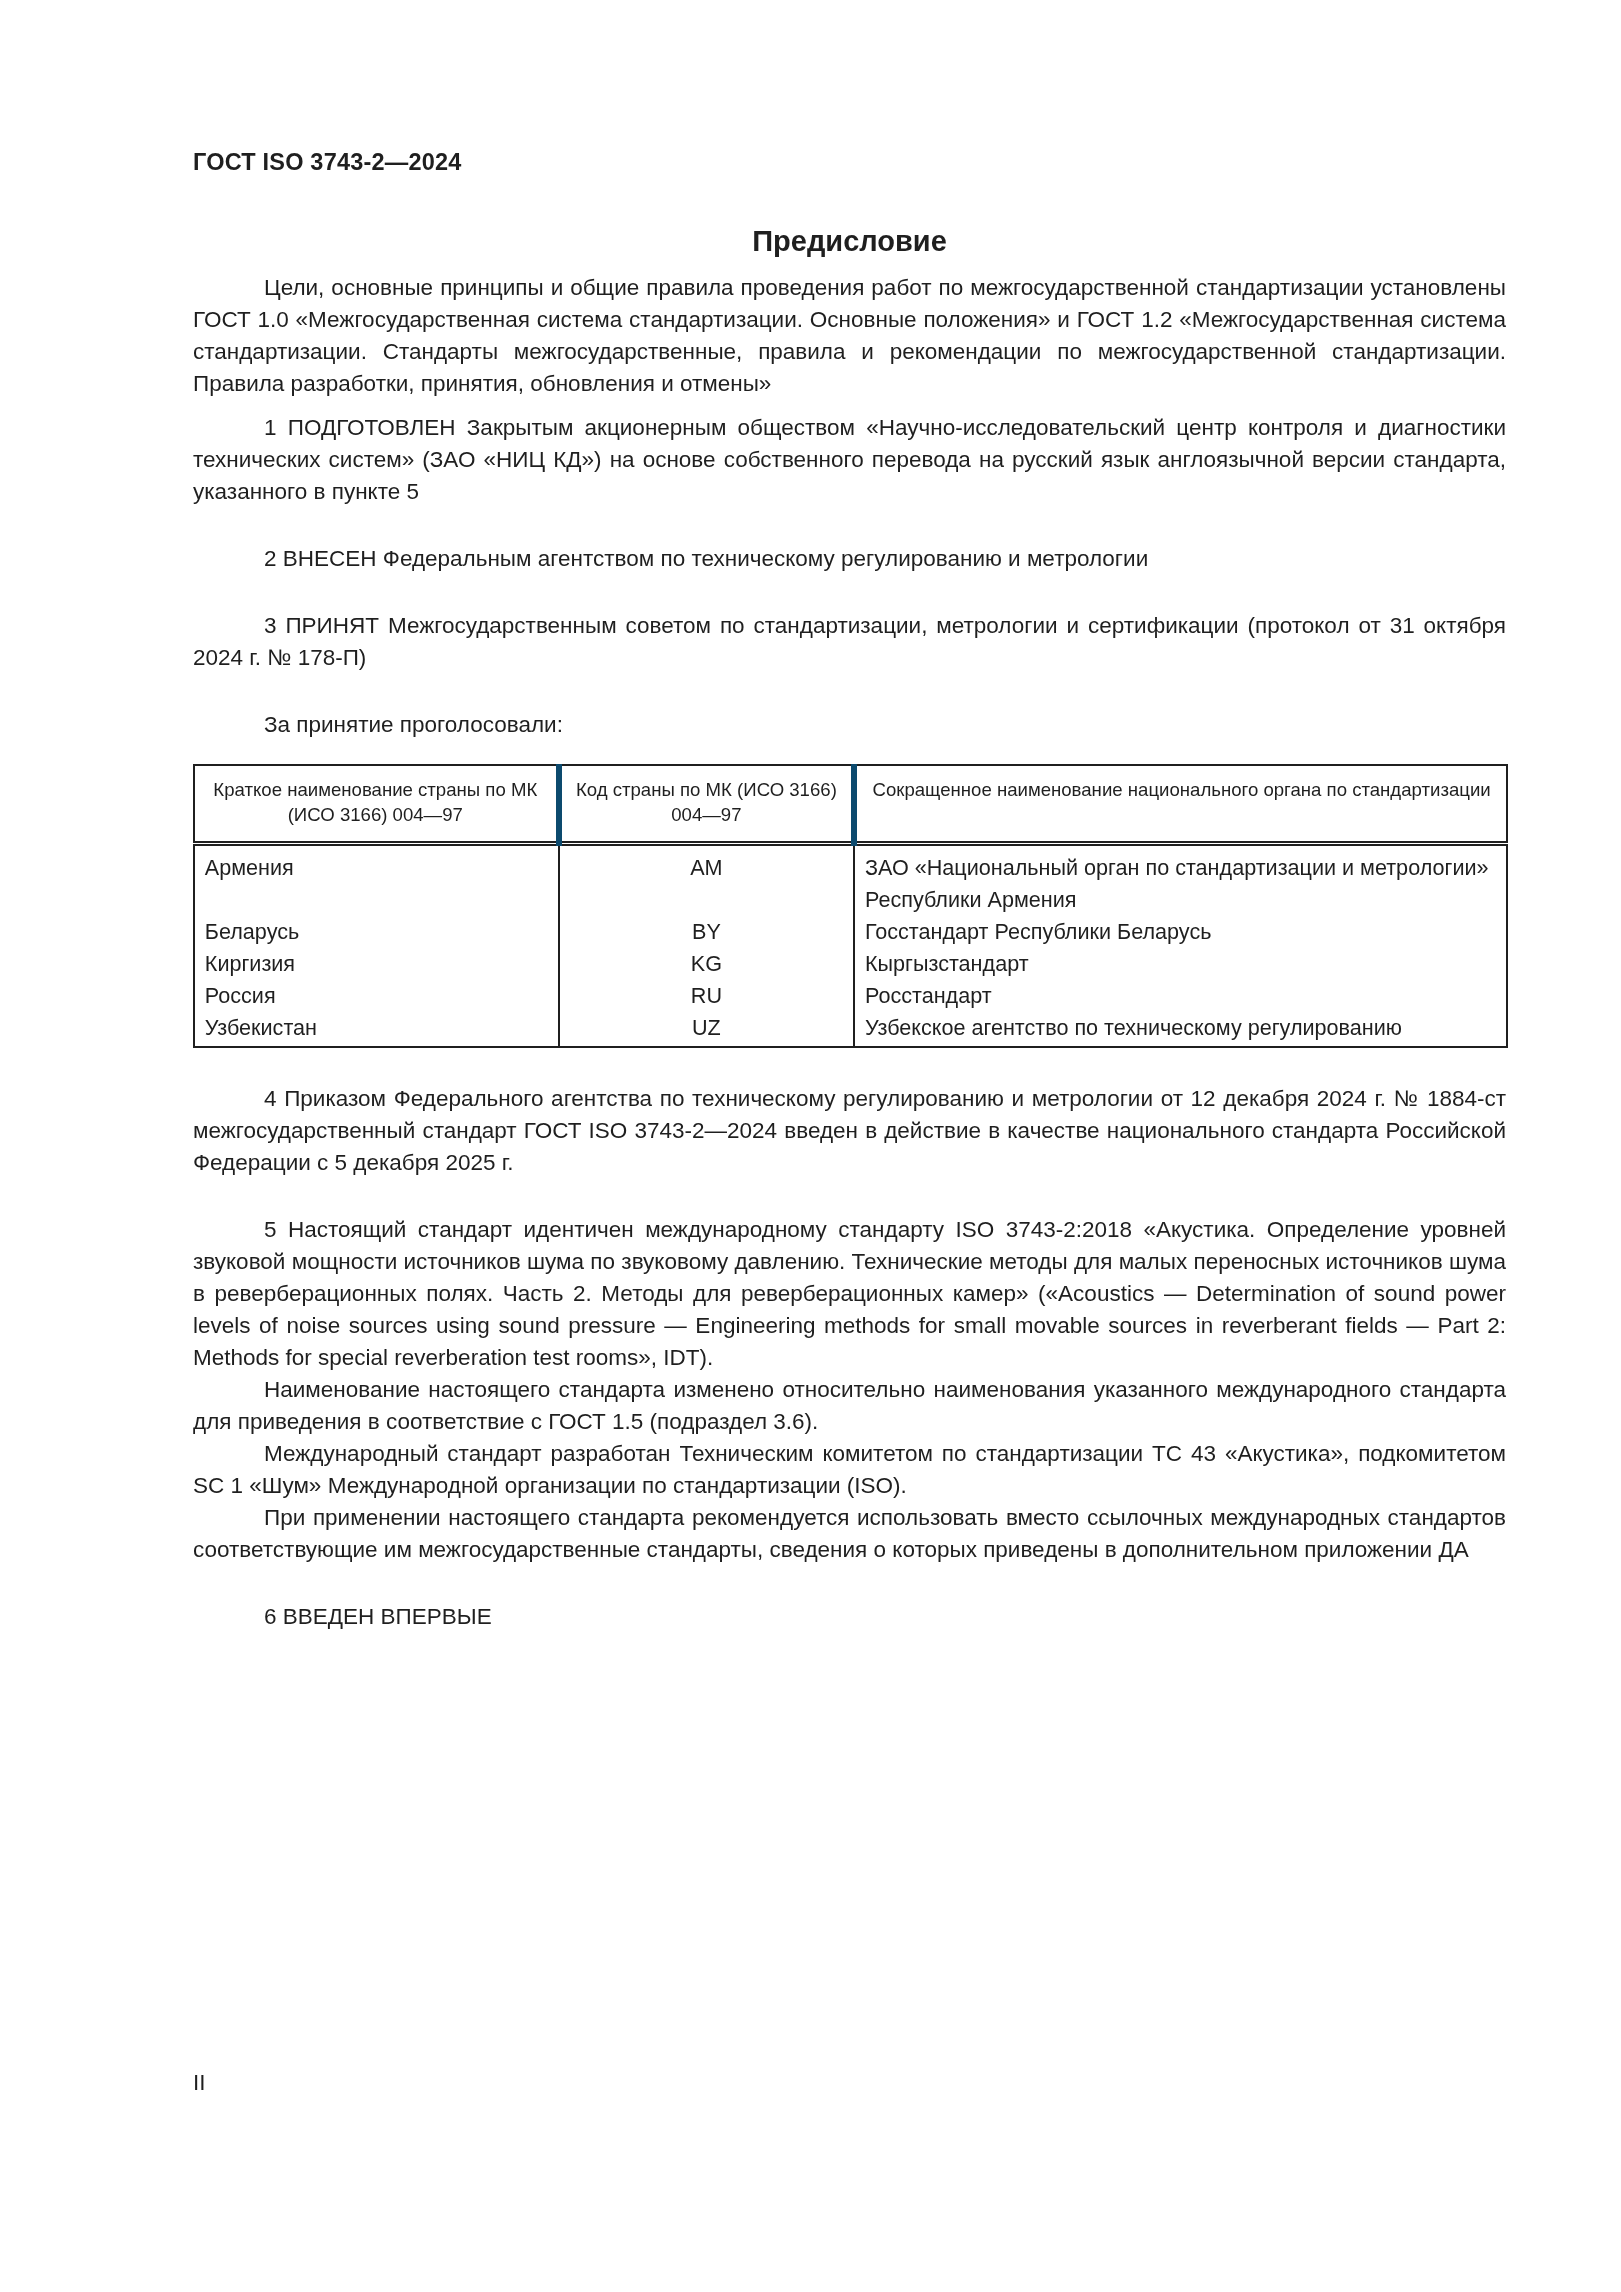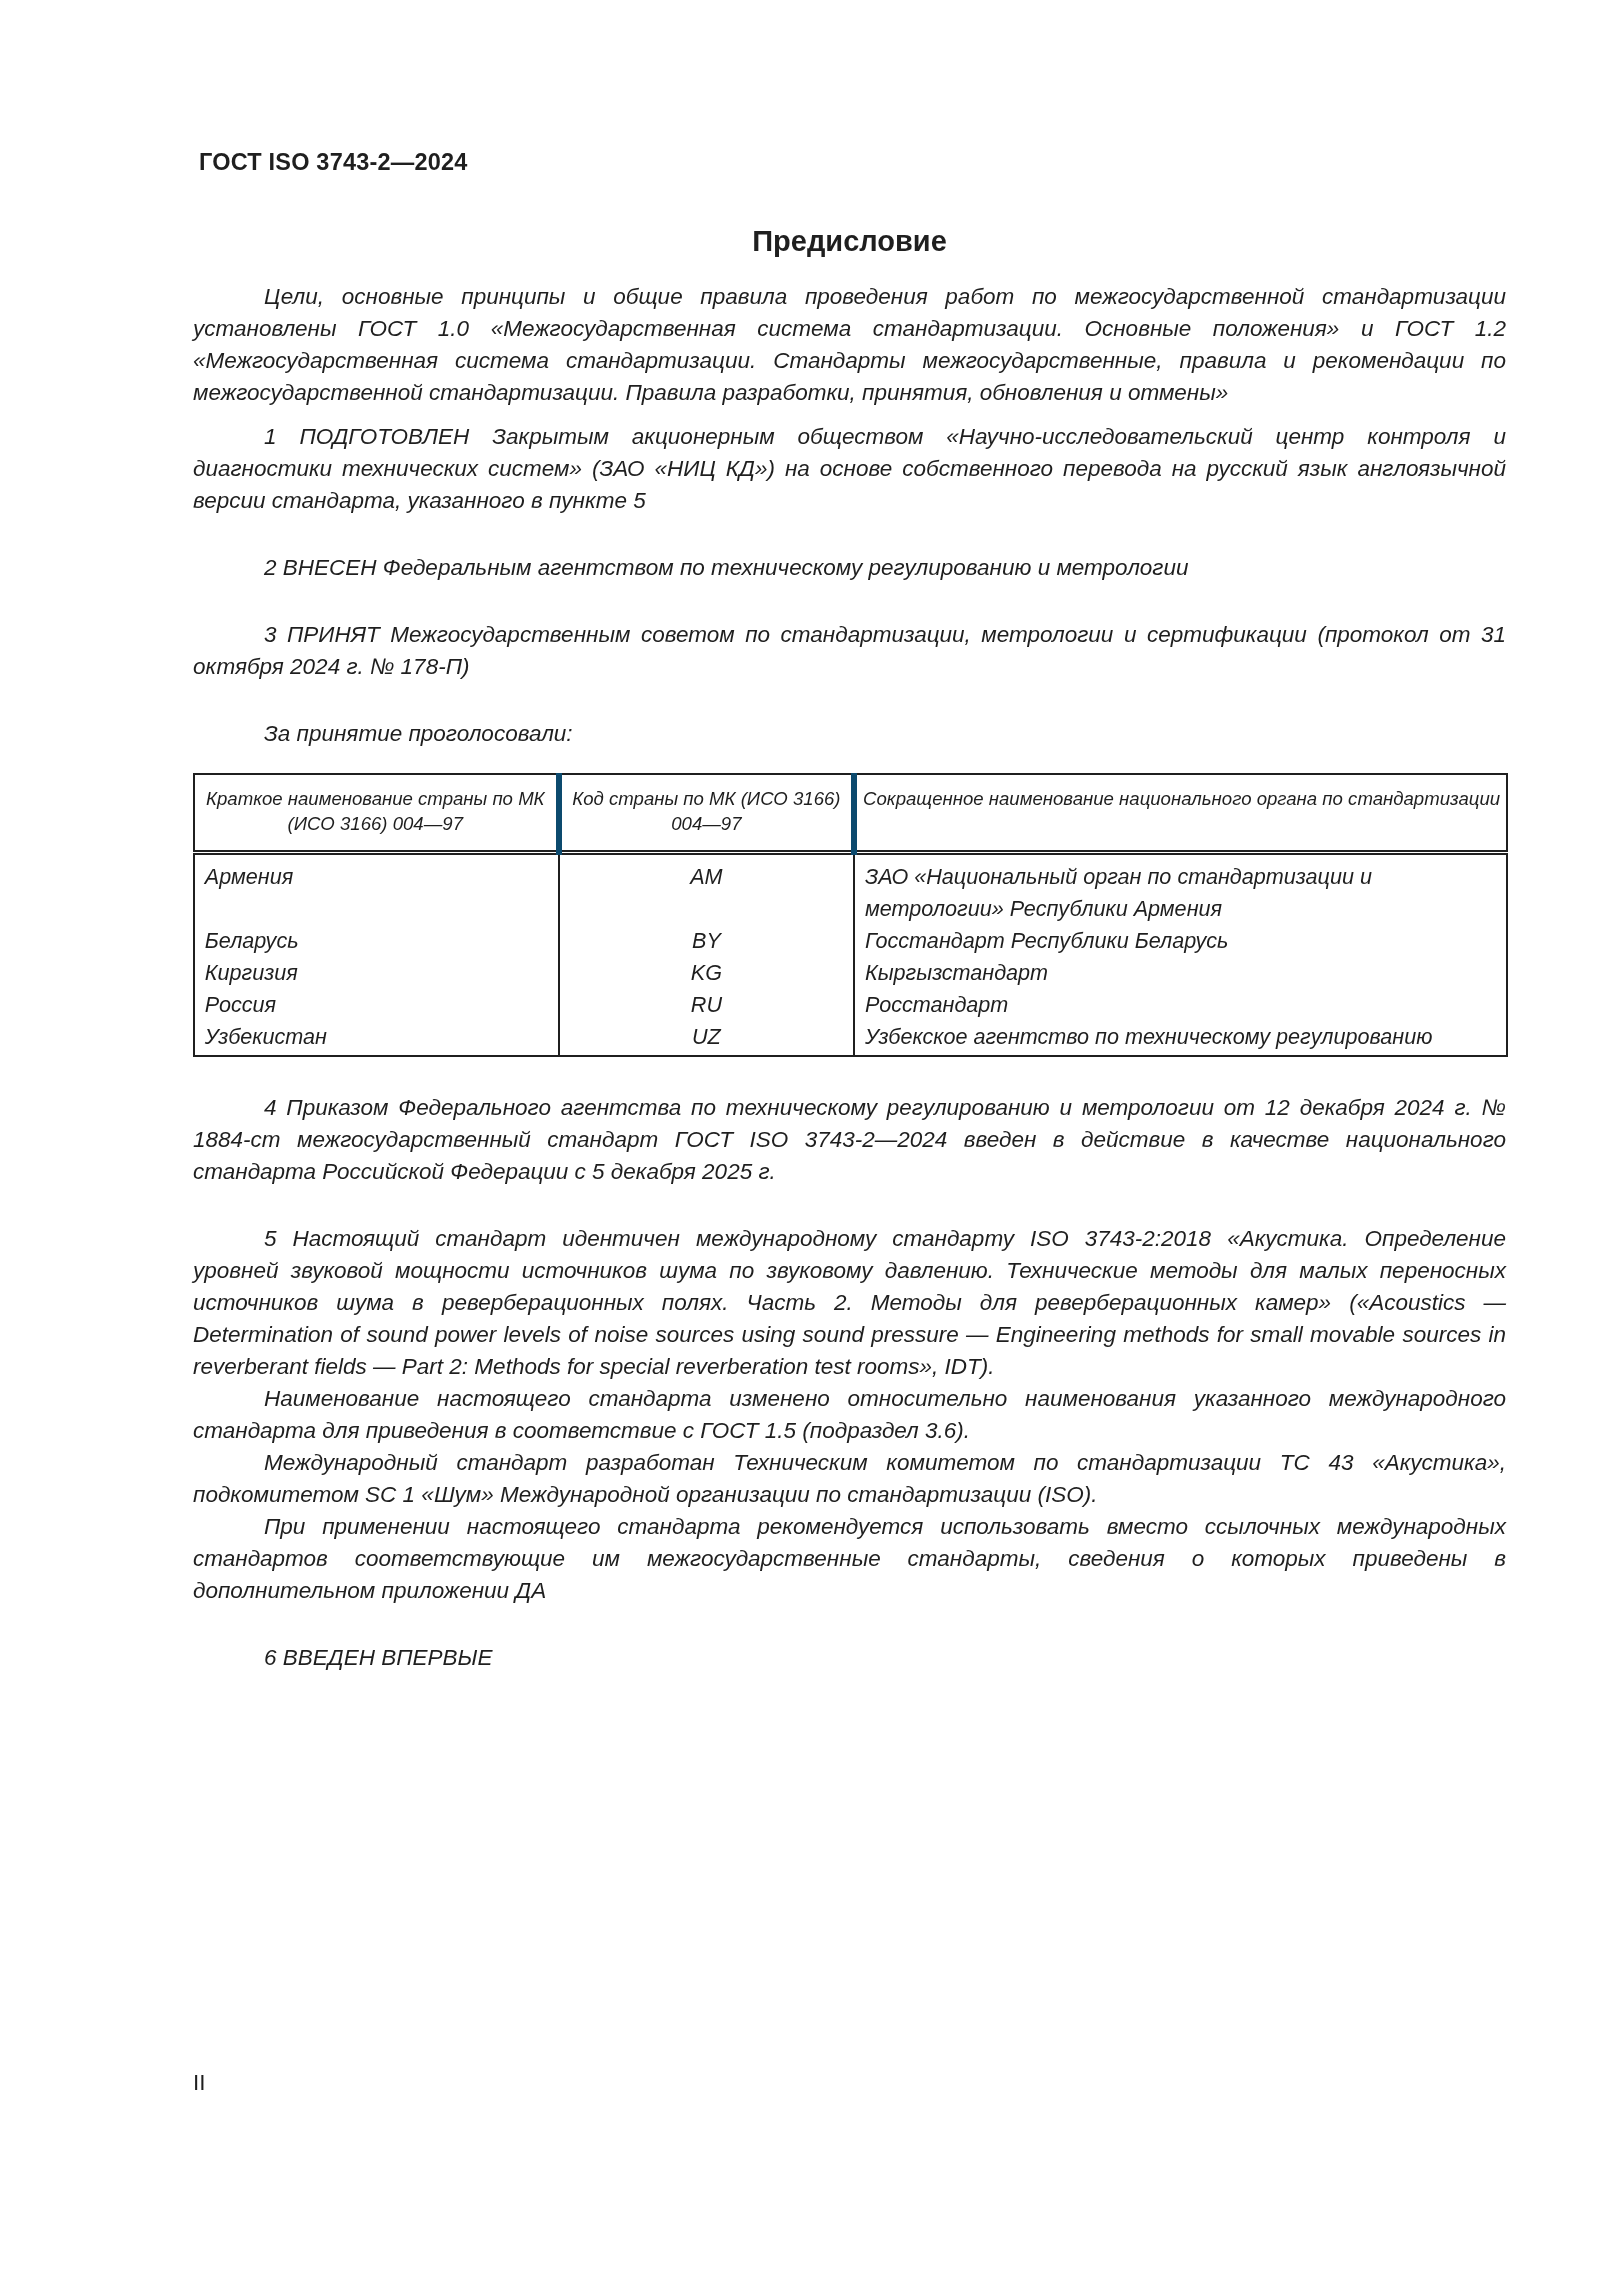--- a/index.html
+++ b/index.html
@@ -1,30 +1,30 @@
 <!DOCTYPE html>
 <html><head>
   <meta charset="utf-8">
   <style>
     html, body { margin: 0; padding: 0; background: #ffffff; }
     body {
       width: 1621px; height: 2293px; position: relative; overflow: hidden;
       font-family: "Liberation Sans", sans-serif; color: #1f1f1f;
     }
     .page-header {
-      position: absolute; left: 199px; top: 149px;
+      position: absolute; left: 193px; top: 149px;
       font-size: 23.5px; font-weight: bold; letter-spacing: 0.2px;
     }
     .page-title {
       position: absolute; left: 0; width: 1621px; top: 225px; text-align: center;
       font-size: 29px; font-weight: bold; padding-left: 78px; box-sizing: border-box;
     }
     .content {
-      position: absolute; left: 193px; width: 1313px; top: 281px;
-      font-size: 22.5px; line-height: 32px; font-style: italic;
+      position: absolute; left: 193px; width: 1313px; top: 272px;
+      font-size: 22.5px; line-height: 32px;
     }
     .p { margin: 0; text-align: justify; text-indent: 71px; }
     .subhead { margin: 14.7px 0 0 0; font-weight: bold; text-indent: 71px; }
     .gap-s { margin-top: 11.8px; }
     .gap-l { margin-top: 35px; }
 
     table.voters {
       margin-top: 23.5px; width: 1315px; border-collapse: collapse;
       border: 2.5px solid #1f1f1f; font-size: 21.6px; line-height: 32px;
     }

